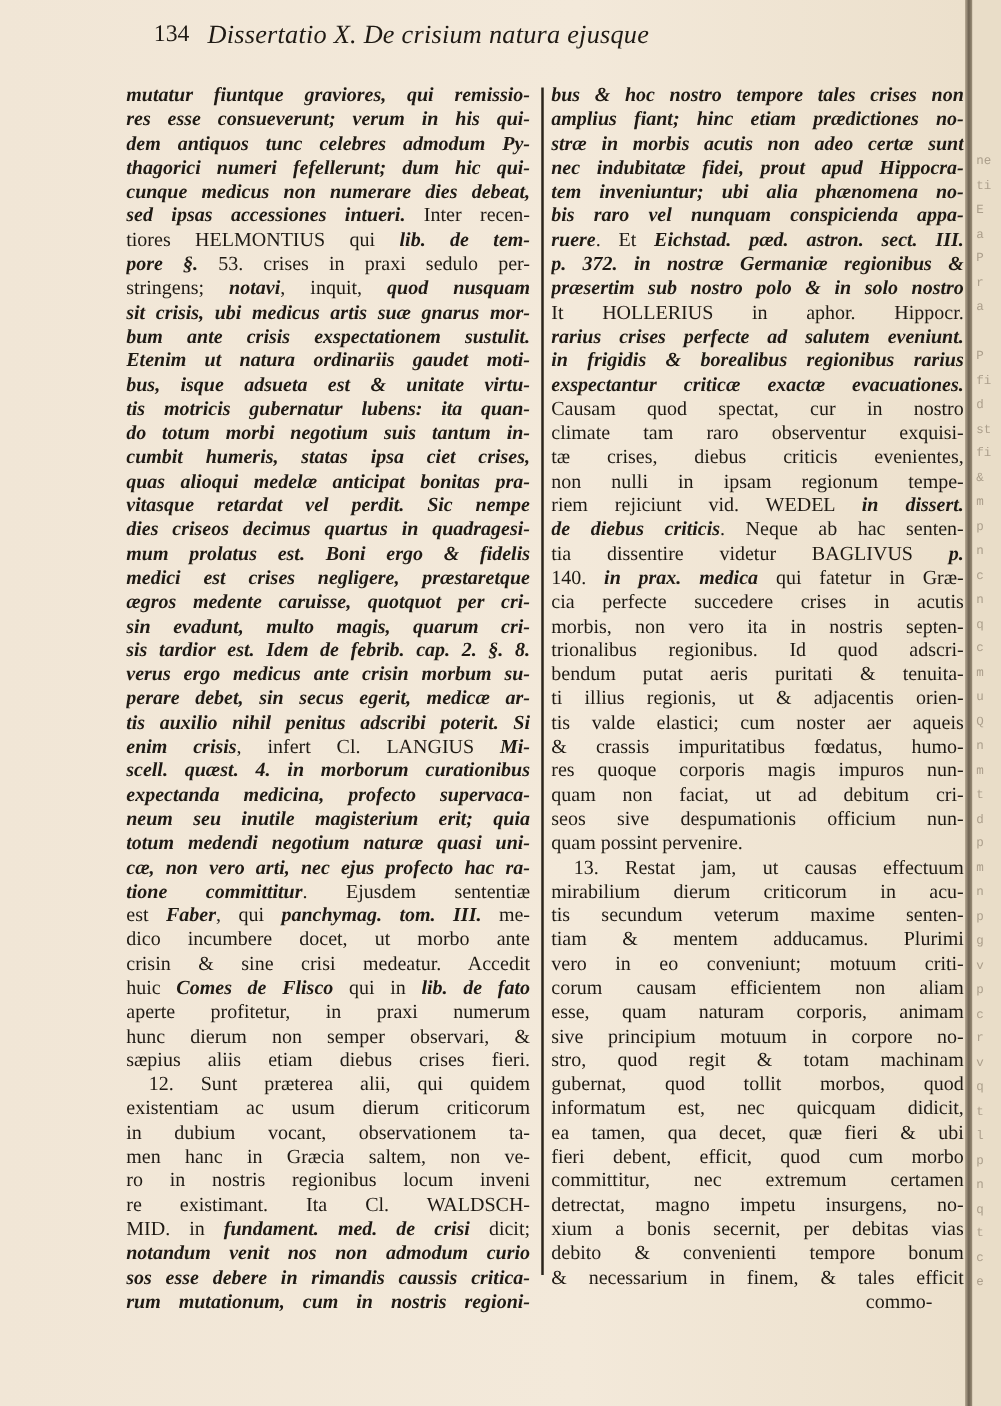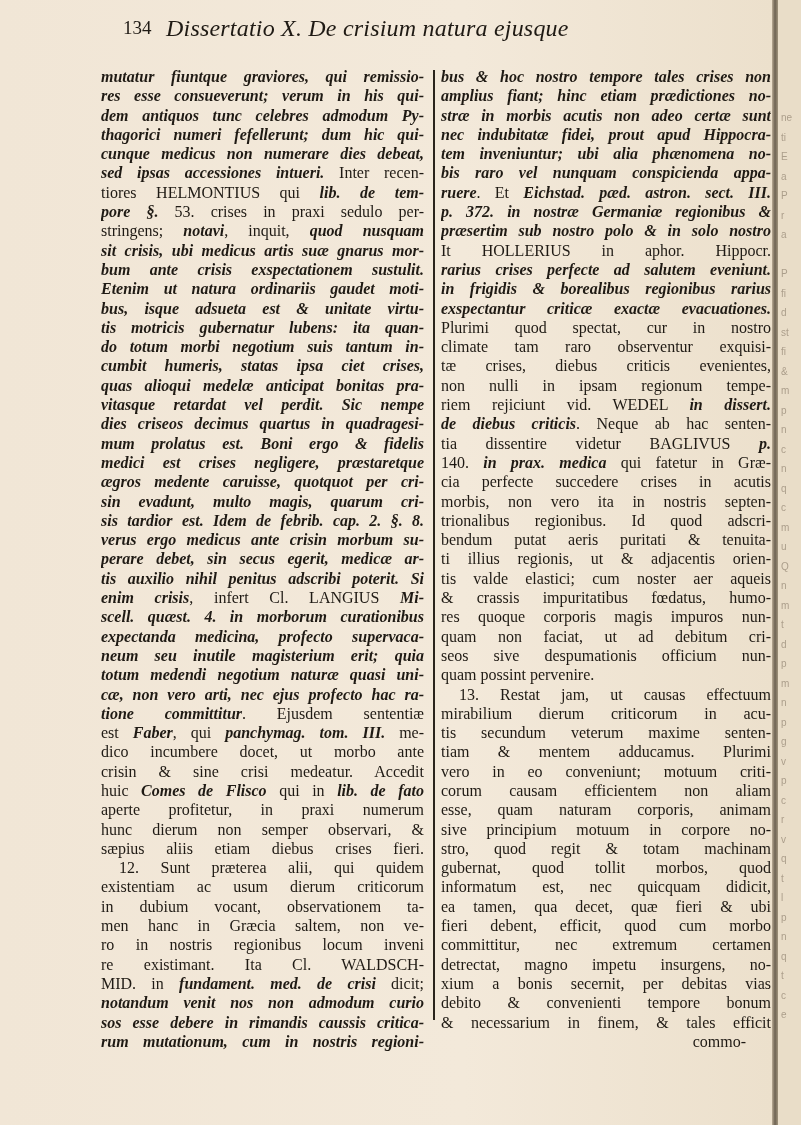--- a/index.html
+++ b/index.html
@@ -16,34 +16,34 @@
   }
   .gutter {
     position: absolute; left: 772px; top: 0; width: 6px; height: 1125px;
     background: linear-gradient(90deg, #b9ab95, #6d6252 50%, #a0937c);
   }
   .next-page {
     position: absolute; left: 778px; top: 0; width: 23px; height: 1125px;
     background: #e9ddc8; overflow: hidden;
   }
   .next-page .ghost {
-    position: absolute; left: 3px; top: 108px; width: 20px;
+    position: absolute; left: 3px; top: 120px; width: 20px;
     font-size: 10px; line-height: 19.5px; color: #9c8f7c; opacity: 0.8;
-    font-family: Liberation Sans, sans-serif; white-space: nowrap;
+    font-family: Liberation Mono, monospace; white-space: nowrap;
   }
   .header {
     position: absolute; top: 8px; left: 0; width: 772px; height: 30px;
   }
   .page-number {
     position: absolute; left: 123px; top: 9px;
     font-size: 19px; font-family: "Liberation Serif", serif;
   }
   .running-title {
     position: absolute; left: 166px; top: 7px;
-    font-size: 24px; font-style: italic; font-family: "Liberation Serif", serif;
+    font-size: 21px; font-style: italic; font-family: "Liberation Serif", serif;
     letter-spacing: 0.2px;
   }
   .col {
     position: absolute; top: 67px;
     font-family: "Liberation Serif", serif;
     font-size: 16px; line-height: 19.3px;
   }
   .col-left { left: 101px; width: 323px; }
   .col-right { left: 441px; width: 330px; }
   .rule {
@@ -126,21 +126,21 @@
       <span class="line it">nec indubitatæ fidei, prout apud Hippocra-</span>
       <span class="line it">tem inveniuntur; ubi alia phænomena no-</span>
       <span class="line it">bis raro vel nunquam conspicienda appa-</span>
       <span class="line"><span class="it">ruere</span><span class="rm">. Et </span><span class="it">Eichstad. pæd. astron. sect. III.</span></span>
       <span class="line it">p. 372. in nostræ Germaniæ regionibus &amp;</span>
       <span class="line it">præsertim sub nostro polo &amp; in solo nostro</span>
       <span class="line rm">It HOLLERIUS in aphor. Hippocr.</span>
       <span class="line it">rarius crises perfecte ad salutem eveniunt.</span>
       <span class="line it">in frigidis &amp; borealibus regionibus rarius</span>
       <span class="line it">exspectantur criticæ exactæ evacuationes.</span>
-      <span class="line rm">Plurimi quod spectat, cur in nostro</span>
+      <span class="line rm">Causam quod spectat, cur in nostro</span>
       <span class="line rm">climate tam raro observentur exquisi-</span>
       <span class="line rm">tæ crises, diebus criticis evenientes,</span>
       <span class="line rm">non nulli in ipsam regionum tempe-</span>
       <span class="line"><span class="rm">riem rejiciunt vid. WEDEL </span><span class="it">in dissert.</span></span>
       <span class="line"><span class="it">de diebus criticis</span><span class="rm">. Neque ab hac senten-</span></span>
       <span class="line"><span class="rm">tia dissentire videtur BAGLIVUS </span><span class="it">p.</span></span>
       <span class="line"><span class="rm">140. </span><span class="it">in prax. medica</span><span class="rm"> qui fatetur in Græ-</span></span>
       <span class="line rm">cia perfecte succedere crises in acutis</span>
       <span class="line rm">morbis, non vero ita in nostris septen-</span>
       <span class="line rm">trionalibus regionibus. Id quod adscri-</span>

